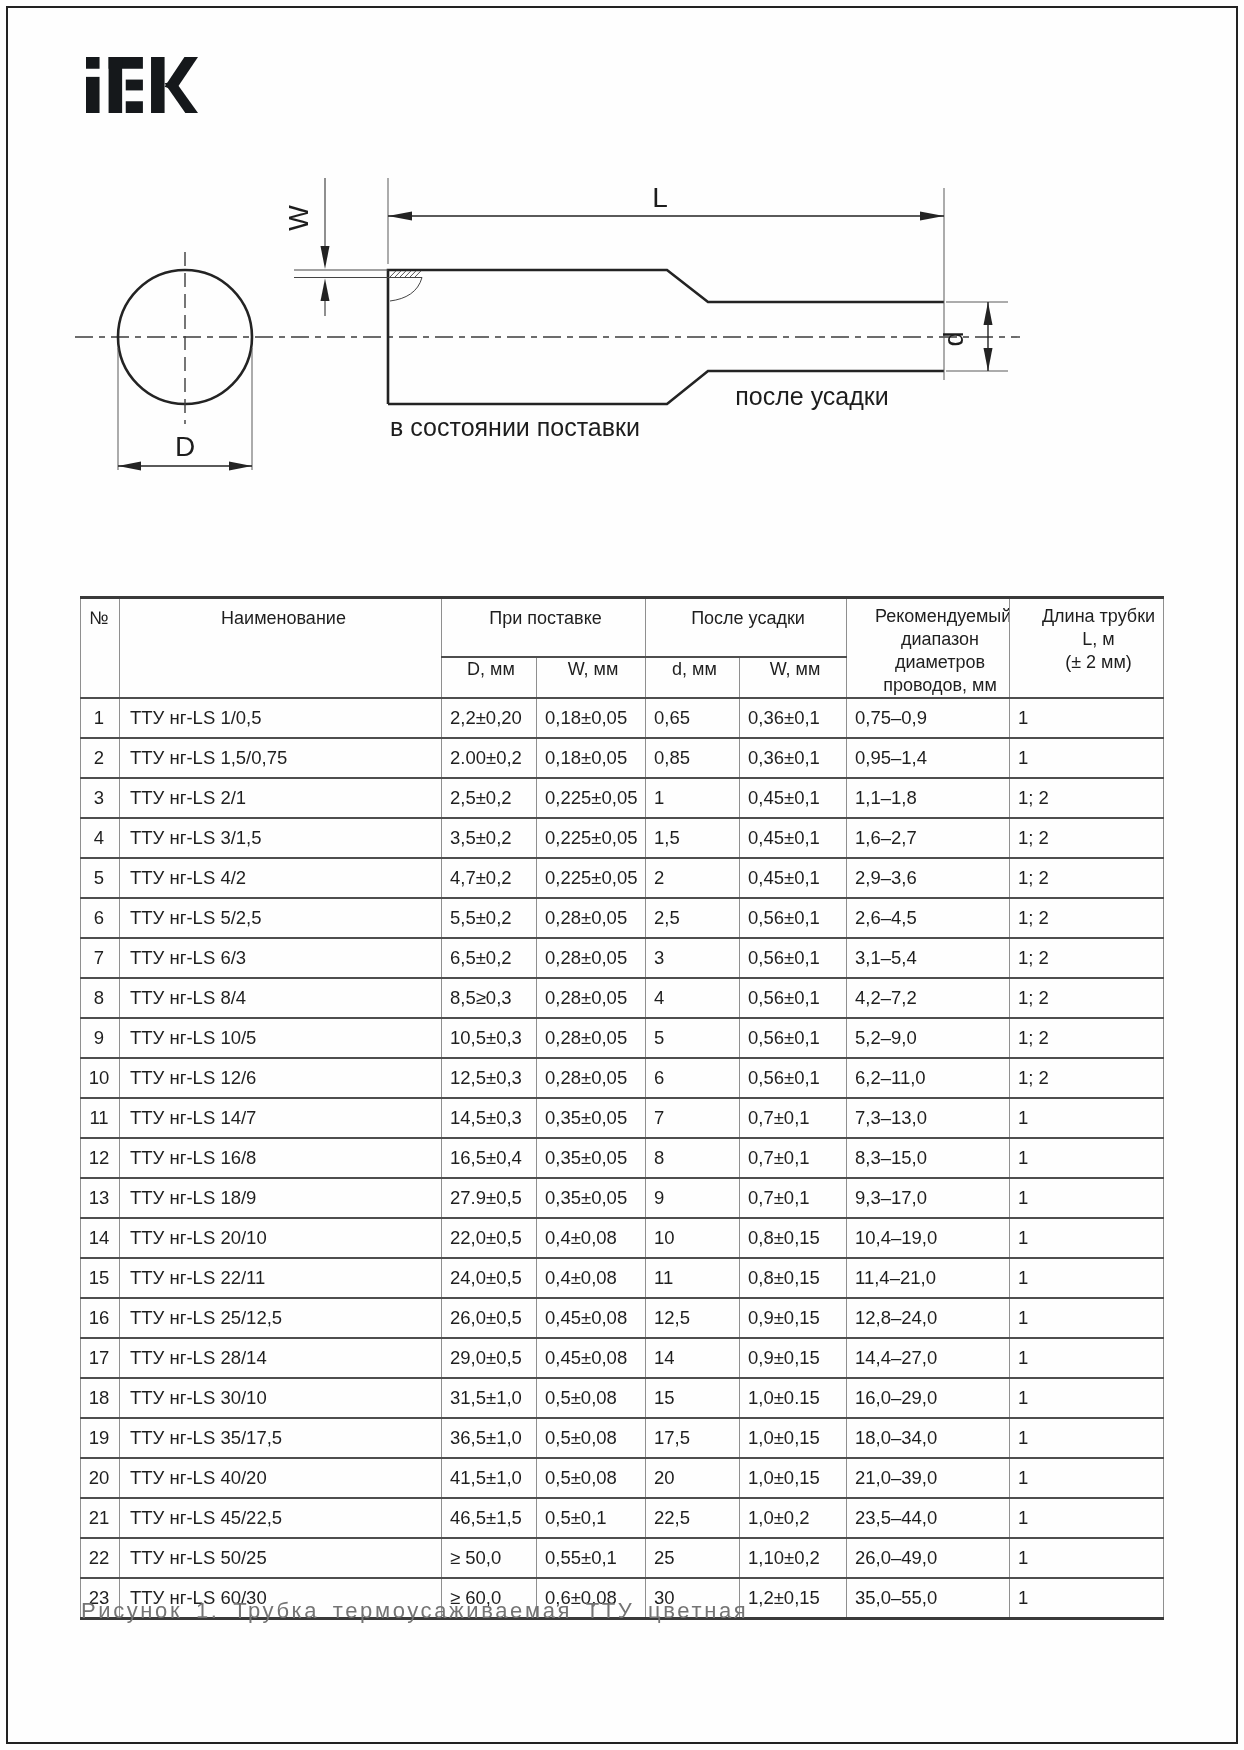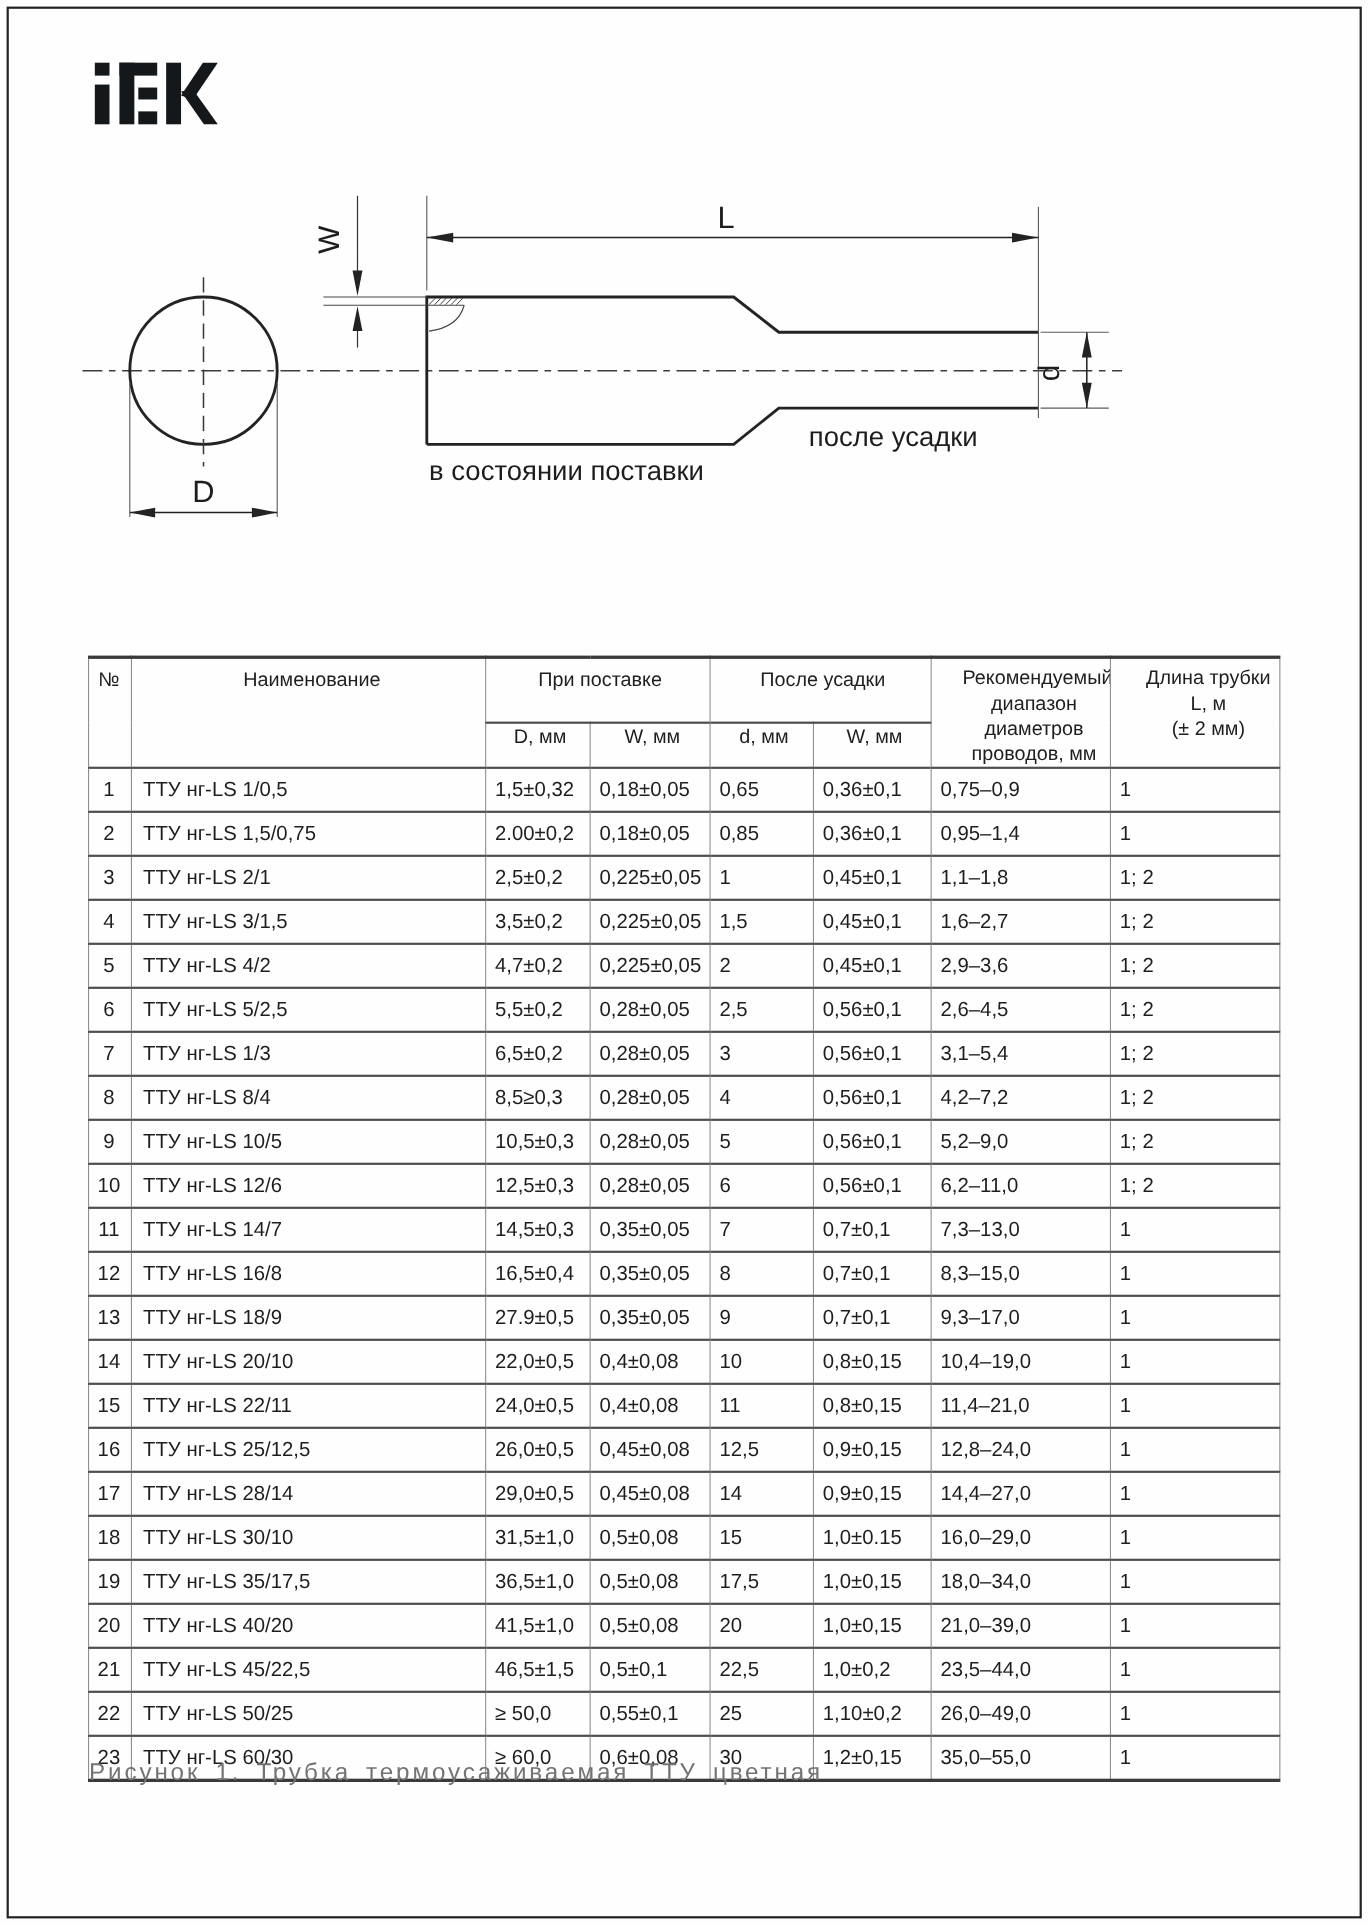--- a/index.html
+++ b/index.html
@@ -139,21 +139,21 @@
         <th class="sub">D, мм</th>
         <th class="sub">W, мм</th>
         <th class="sub">d, мм</th>
         <th class="sub">W, мм</th>
       </tr>
     </thead>
     <tbody>
         <tr>
           <td class="num">1</td>
           <td class="name">ТТУ нг-LS 1/0,5</td>
-          <td>1,5±0,32</td>
+          <td>2,2±0,20</td>
           <td>0,18±0,05</td>
           <td>0,65</td>
           <td>0,36±0,1</td>
           <td>0,75–0,9</td>
           <td>1</td>
         </tr>
         <tr>
           <td class="num">2</td>
           <td class="name">ТТУ нг-LS 1,5/0,75</td>
           <td>2.00±0,2</td>
@@ -198,21 +198,21 @@
           <td class="name">ТТУ нг-LS 5/2,5</td>
           <td>5,5±0,2</td>
           <td>0,28±0,05</td>
           <td>2,5</td>
           <td>0,56±0,1</td>
           <td>2,6–4,5</td>
           <td>1; 2</td>
         </tr>
         <tr>
           <td class="num">7</td>
-          <td class="name">ТТУ нг-LS 1/3</td>
+          <td class="name">ТТУ нг-LS 6/3</td>
           <td>6,5±0,2</td>
           <td>0,28±0,05</td>
           <td>3</td>
           <td>0,56±0,1</td>
           <td>3,1–5,4</td>
           <td>1; 2</td>
         </tr>
         <tr>
           <td class="num">8</td>
           <td class="name">ТТУ нг-LS 8/4</td>

